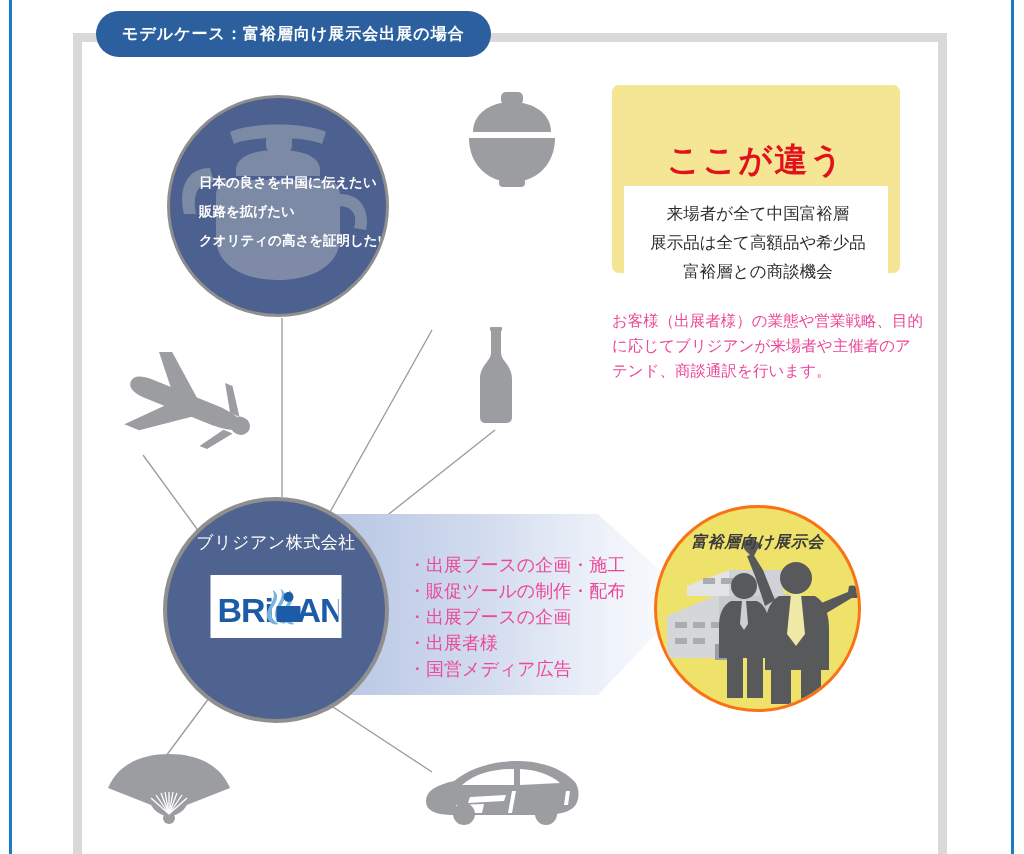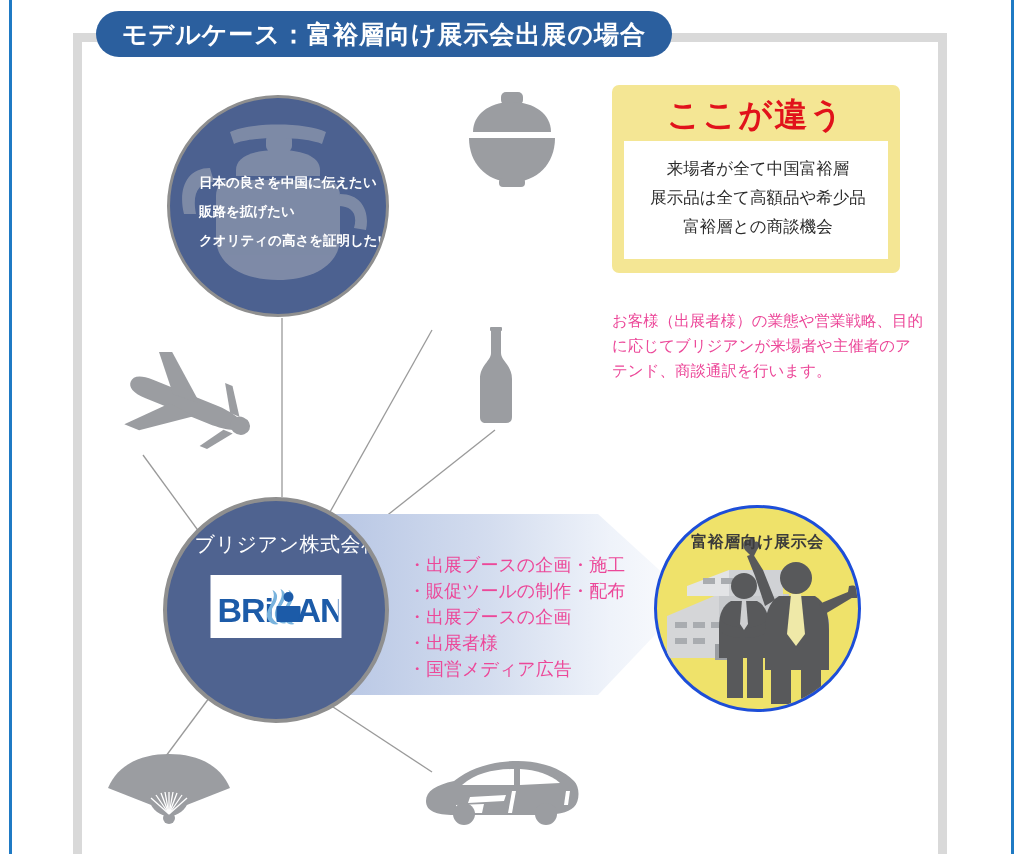--- a/index.html
+++ b/index.html
@@ -30,21 +30,21 @@
   }
 
   
   .title-pill{
     position:absolute;left:96px;top:11px;
     height:46px;padding:0 26px;
     background:#2b5f9e;
     border-radius:23px;
     display:flex;align-items:center;
     color:#ffffff;
-    font-size:25px;font-weight:bold;
+    font-size:16px;font-weight:bold;
     letter-spacing:1px;
     white-space:nowrap;
     z-index:30;
   }
 
   
   .lines{position:absolute;left:0;top:0;width:1024px;height:854px;z-index:2;}
 
   
   .arrow-wrap{position:absolute;left:330px;top:487px;width:360px;height:222px;z-index:3;}
@@ -66,50 +66,51 @@
     color:#ffffff;font-size:13.5px;line-height:29px;
     font-weight:bold;white-space:nowrap;
   }
 
   .circle-center{
     left:163px;top:497px;width:226px;height:226px;
     background:#4f6390;border:4px solid #8f8f8f;
     z-index:6;
   }
   .center-label{
-    position:absolute;top:30px;left:12px;width:100%;
-    text-align:center;color:#ffffff;font-size:20px;
+    position:absolute;top:30px;left:0;width:100%;
+    text-align:center;color:#ffffff;font-size:17px;
     letter-spacing:0.5px;
   }
   .logo-box{
     position:absolute;left:50%;top:74px;transform:translateX(-50%);
     width:131px;height:63px;background:#ffffff;
     display:flex;align-items:center;justify-content:center;
   }
 
   .circle-right{
     left:654px;top:505px;width:207px;height:207px;
-    background:#efe26a;border:3px solid #1d4ed8;
+    background:#efe26a;border:3px solid #f97316;
     z-index:6;
+    font-style:italic;
   }
   .right-label{
     position:absolute;top:24px;left:0;width:100%;
     text-align:center;color:#3b3b3b;font-size:16px;
     font-weight:bold;letter-spacing:0.5px;z-index:4;
   }
 
   
   .callout{
     position:absolute;left:612px;top:85px;width:288px;height:188px;
     background:#f4e694;border-radius:7px;box-sizing:border-box;
     padding:8px 12px 12px 12px;z-index:10;
   }
   .callout-head{
     text-align:center;color:#e1121b;font-size:33px;font-weight:bold;
-    line-height:44px;letter-spacing:2px;
+    line-height:44px;letter-spacing:2px;margin-top:45px;
   }
   .callout-body{
     background:#ffffff;margin-top:4px;
     padding:13px 14px 13px 18px;box-sizing:border-box;
     height:118px;
     text-align:center;
   }
   .callout-body div{
     color:#2c2c2c;font-size:16.5px;line-height:29px;white-space:nowrap;
   }

